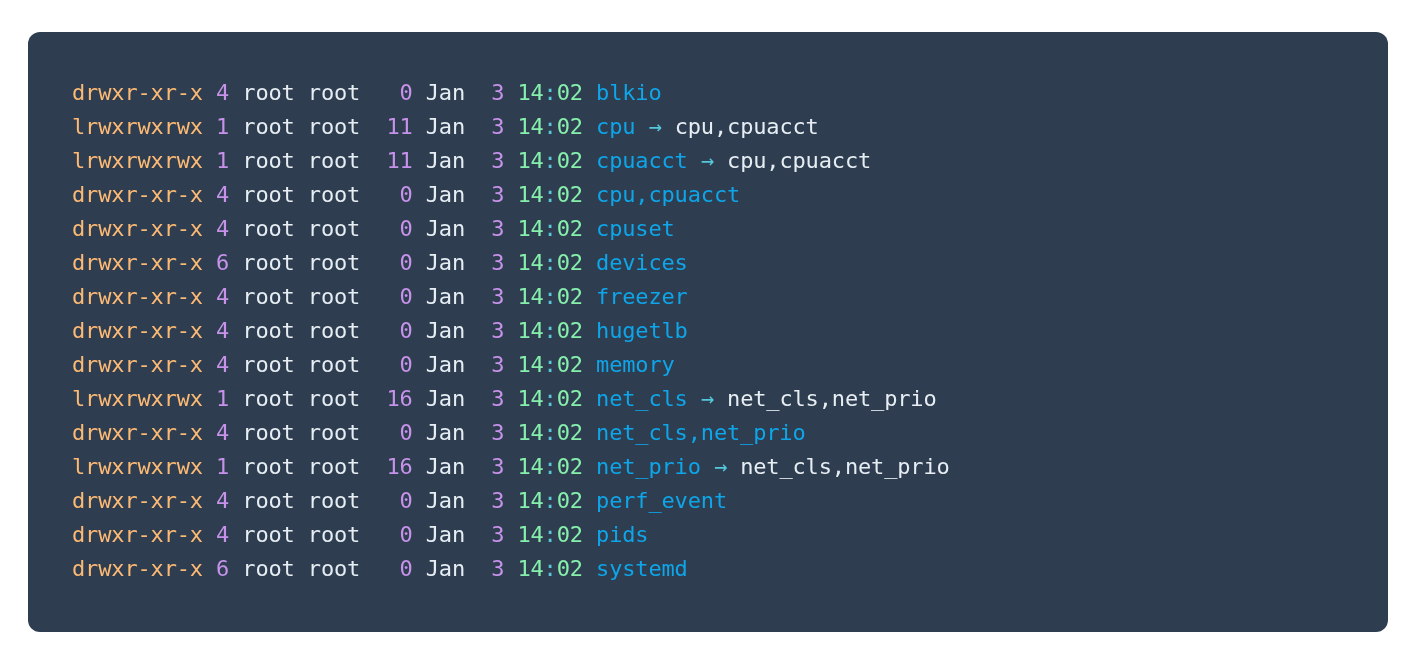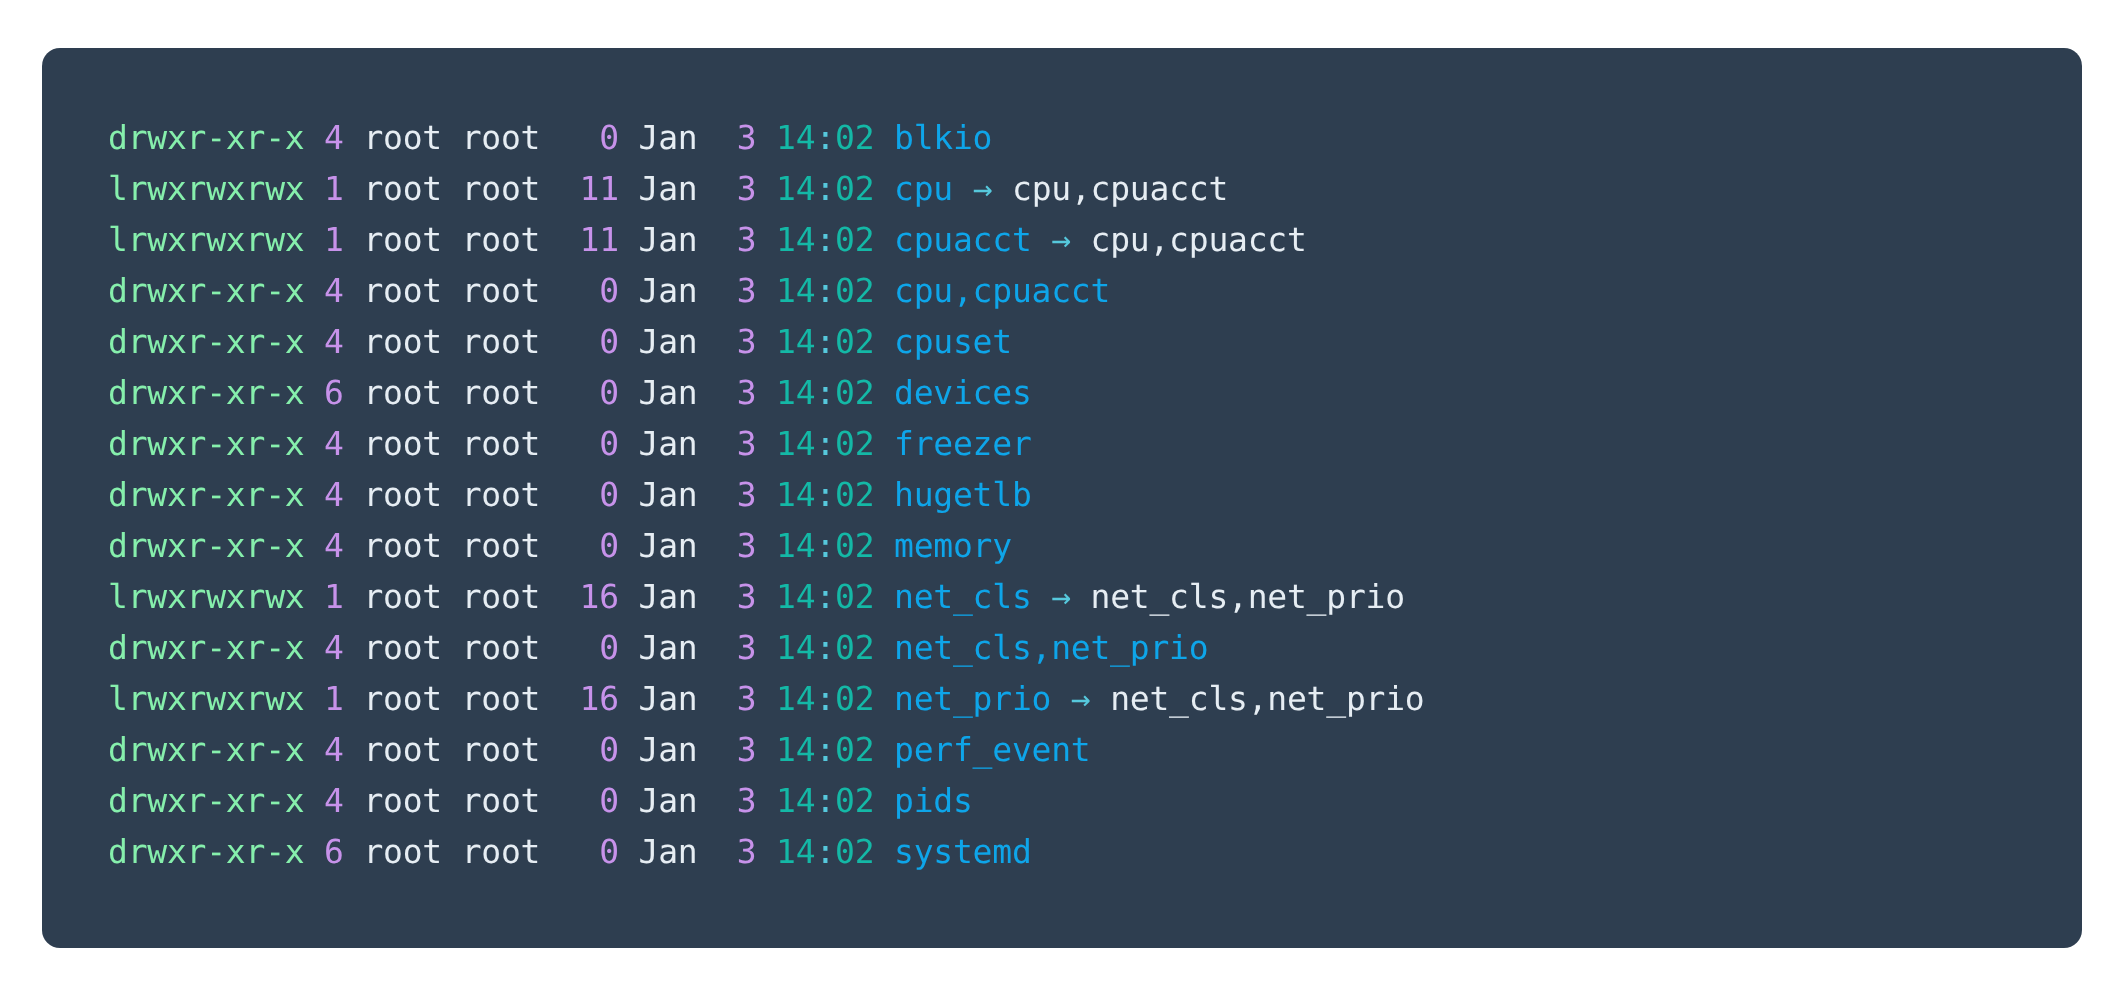--- a/index.html
+++ b/index.html
@@ -37,28 +37,28 @@
     color: #e6edf3;
     -webkit-font-smoothing: antialiased;
   }
 
   .ls-row {
     white-space: pre;
     height: 34px;
   }
 
   
-  .tok-perm   { color: #86efac; }
+  .tok-perm   { color: #fdba74; }
   .tok-num    { color: #c792ea; }
   .tok-owner  { color: #e6edf3; }
   .tok-group  { color: #e6edf3; }
   .tok-size   { color: #c792ea; }
   .tok-month  { color: #e6edf3; }
   .tok-day    { color: #c792ea; }
-  .tok-time   { color: #14b8a6; }
+  .tok-time   { color: #86efac; }
   .tok-colon  { color: #56c8dc; }
   .tok-name   { color: #0ea5e9; }
   .tok-arrow  { color: #56c8dc; }
   .tok-target { color: #e6edf3; }
   .tok-space  { color: transparent; }
 </style>
 </head>
 <body>
 
 <div id="terminal-card">

